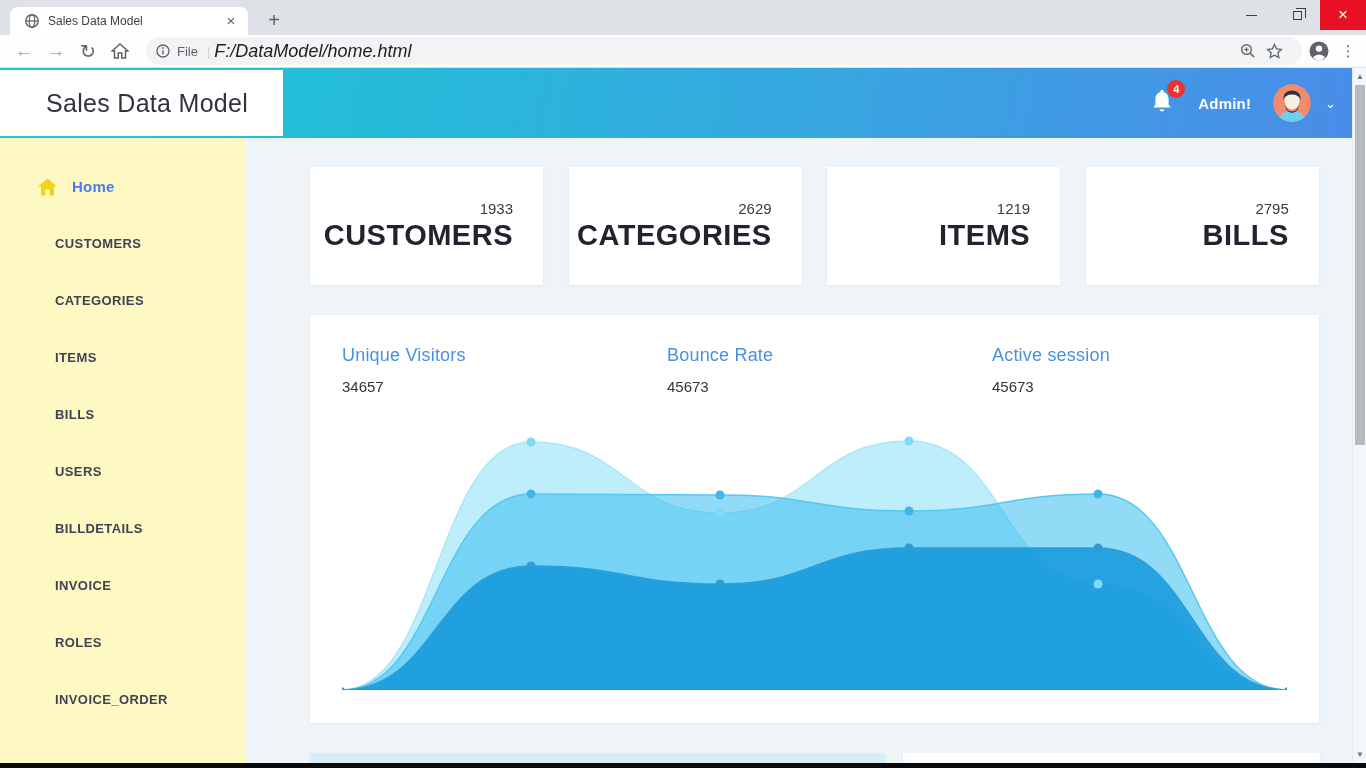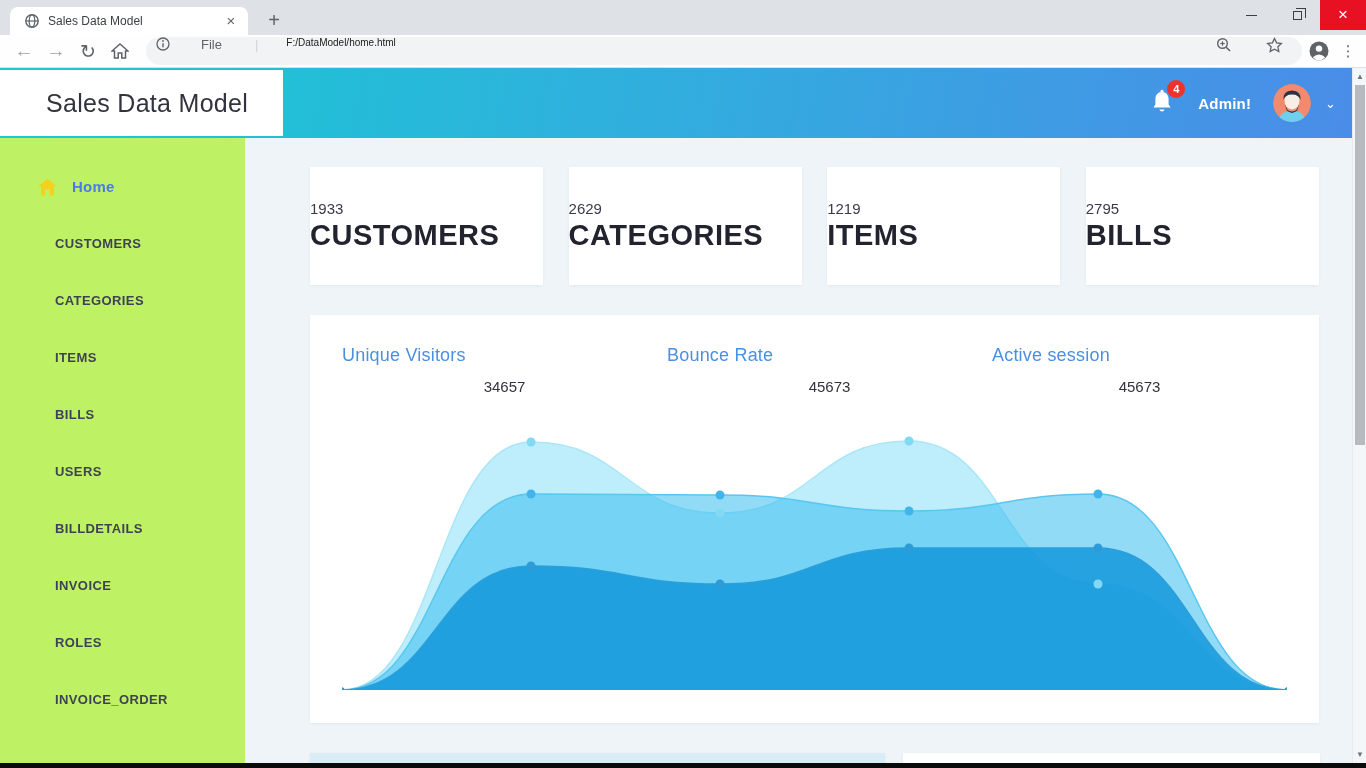--- a/index.html
+++ b/index.html
@@ -24,24 +24,24 @@
   .win-restore-glyph:before { content:""; position:absolute; left:2px; top:-4px; width:9px; height:9px;
                               border:1.2px solid #3c4043; border-left:none; border-bottom:none; }
   .win-close { background:#e81123; color:#fff; font-size:17px; }
 
   
   .toolbar { position:absolute; left:0; top:35px; width:1366px; height:33px; background:#fefefe;
              border-bottom:1px solid #dcdfe3; display:flex; align-items:center; }
   .nav-ico { font-size:19px; color:#9aa0a6; width:32px; text-align:center; cursor:pointer; }
   .nav-ico.dark { color:#5f6368; }
   .omnibox { margin-left:10px; width:1156px; height:28px; background:#f1f3f4; border-radius:14px;
-             display:flex; align-items:flex-start; padding:0 10px;gap:24px; }
+             display:flex; align-items:center; padding:0 10px; }
   .omni-text { font-size:13px; color:#5f6368; margin-left:7px; }
   .omni-sep { color:#d0d3d7; margin:0 4px 0 9px; font-size:13px; }
-  .omni-url { font-size:10px; color:#202124; }
+  .omni-url { font-size:18px; color:#202124;font-style:italic; }
   .omni-spacer { flex:1; }
   .omni-ico { width:26px; text-align:center; color:#5f6368; cursor:pointer; }
   .tb-right { display:flex; align-items:center; margin-left:6px; }
   .menu-dots { font-size:15px; color:#5f6368; width:28px; text-align:center; cursor:pointer; letter-spacing:0; }
 
   
   .page { position:absolute; left:0; top:68px; width:1366px; height:700px; background:#eef4f7; overflow:hidden; }
 
   
   .app-header { position:absolute; left:0; top:0; width:1366px; height:70px;
@@ -51,42 +51,42 @@
   .brand { font-size:25px; font-weight:500; color:#33333f; letter-spacing:0.3px; }
   .header-right { position:absolute; right:30px; top:0; height:70px; display:flex; align-items:center; gap:22px; }
   .bell-wrap { position:relative; width:26px; height:30px; cursor:pointer; }
   .badge { position:absolute; right:-9px; top:-8px; min-width:18px; height:18px; border-radius:50%;
            background:#f0312e; color:#fff; font-size:11px; font-weight:700; line-height:18px; text-align:center; }
   .admin-label { color:#fff; font-size:15px; font-weight:700; letter-spacing:0.2px; }
   .avatar { width:38px; height:38px; border-radius:50%; overflow:hidden; flex:0 0 auto; cursor:pointer; }
   .chevron { color:#fff; font-size:13px; margin-left:-8px; cursor:pointer; }
 
   
-  .sidebar { position:absolute; left:0; top:70px; width:245px; height:630px; background:#bef264; }
+  .sidebar { position:absolute; left:0; top:70px; width:245px; height:630px; background:#fef9c3; }
   .side-list { list-style:none; padding-top:20px; }
   .side-item { position:relative; height:57px; display:flex; align-items:center; padding-left:55px;
                font-size:13px; font-weight:700; color:#3f4254; letter-spacing:0.4px; cursor:pointer; }
   .side-item.active { color:#4b7bea; font-size:15px; font-weight:600; padding-left:72px; letter-spacing:0.2px; }
   .home-ico { position:absolute; left:38px; top:50%; transform:translateY(-50%); width:19px; height:18px; }
 
   
   .main { position:absolute; left:283px; top:70px; width:1069px; height:630px; }
   .stats-row { position:absolute; left:27px; top:29px; display:flex; gap:25.6px; }
   .stat-card { width:233px; height:118px; background:#fff; box-shadow:0 1px 3px rgba(30,60,90,0.06);
-               display:flex; flex-direction:column; justify-content:center; 
+               display:flex; flex-direction:column; justify-content:center; align-items:flex-end;
                padding-right:30px; }
   .stat-value { font-size:15px; color:#3a3a4a; margin-bottom:2px; }
   .stat-label { font-size:29px; font-weight:600; color:#23232f; letter-spacing:0.5px; }
 
   .chart-card { position:absolute; left:27px; top:177px; width:1009px; height:408px; background:#fff;
                 box-shadow:0 1px 3px rgba(30,60,90,0.06); }
   .metrics-row { position:absolute; left:32px; top:30px; width:945px; display:grid;
                  grid-template-columns:325px 325px 295px; }
   .metric-label { font-size:18px; font-weight:400; color:#4a90e2; letter-spacing:0.2px; }
-  .metric-value { font-size:15px; color:#33333d; margin-top:12px;text-align:center; }
+  .metric-value { font-size:15px; color:#33333d; margin-top:12px; }
   .chart-svg { position:absolute; left:32px; top:112px; width:945px; height:263px; display:block; }
 
   .bottom-row { position:absolute; left:27px; top:615px; display:flex; gap:18px; }
   .bottom-card-left { width:575px; height:120px; background:#fff; box-shadow:0 1px 3px rgba(30,60,90,0.06); }
   .bottom-card-left .pale-head { width:100%; height:60px; background:#d9edf6; }
   .bottom-card-right { width:417px; height:120px; background:#fff; box-shadow:0 1px 3px rgba(30,60,90,0.06); }
 
   
   .scrollbar { position:absolute; right:0; top:0; width:14px; height:700px; background:#f4f7f9;
                border-left:1px solid #e7ebee; }

